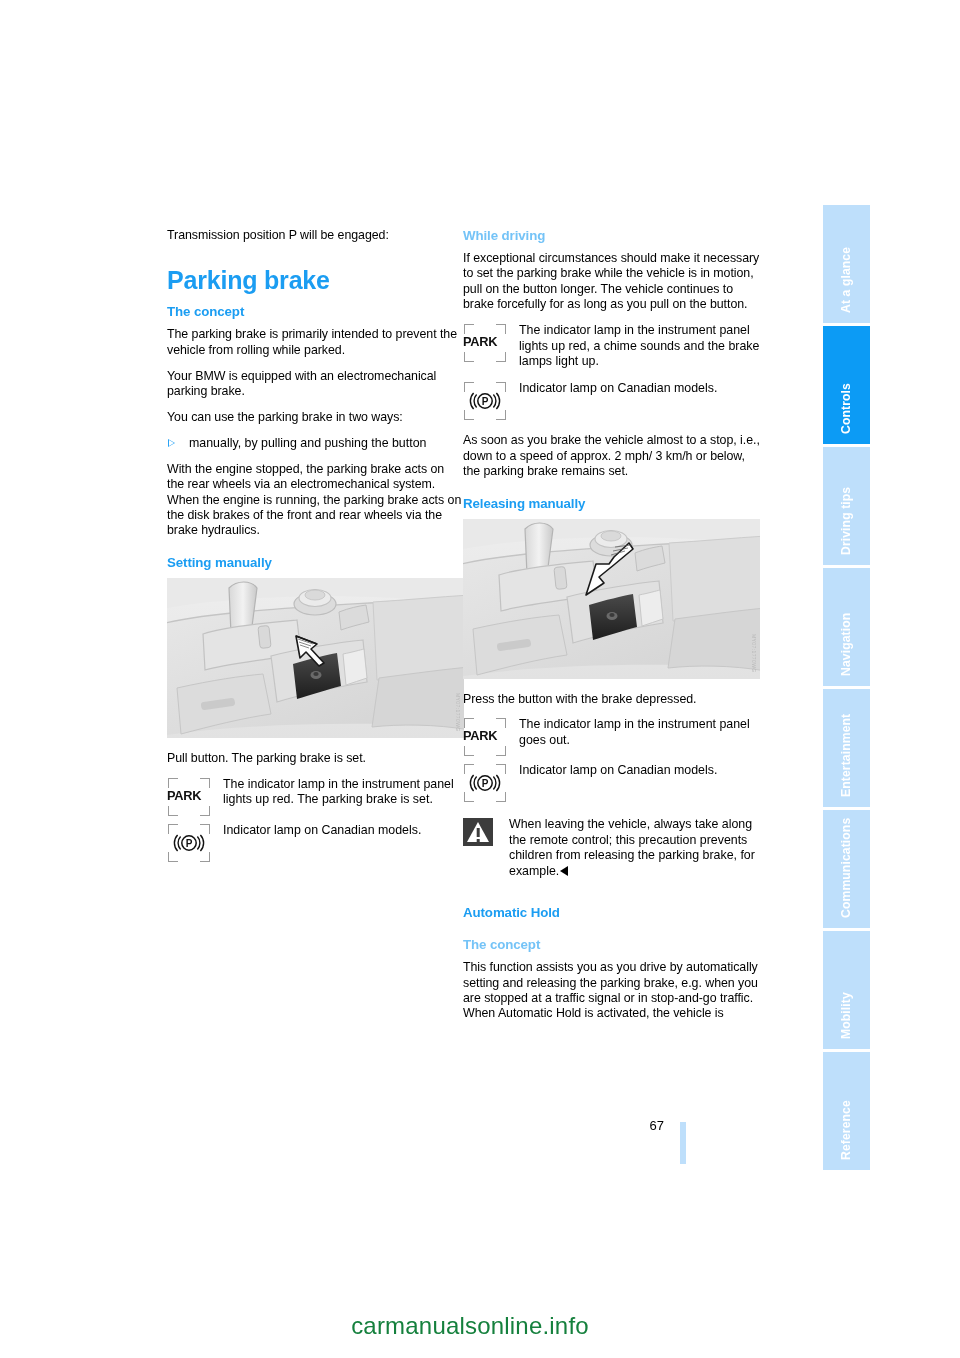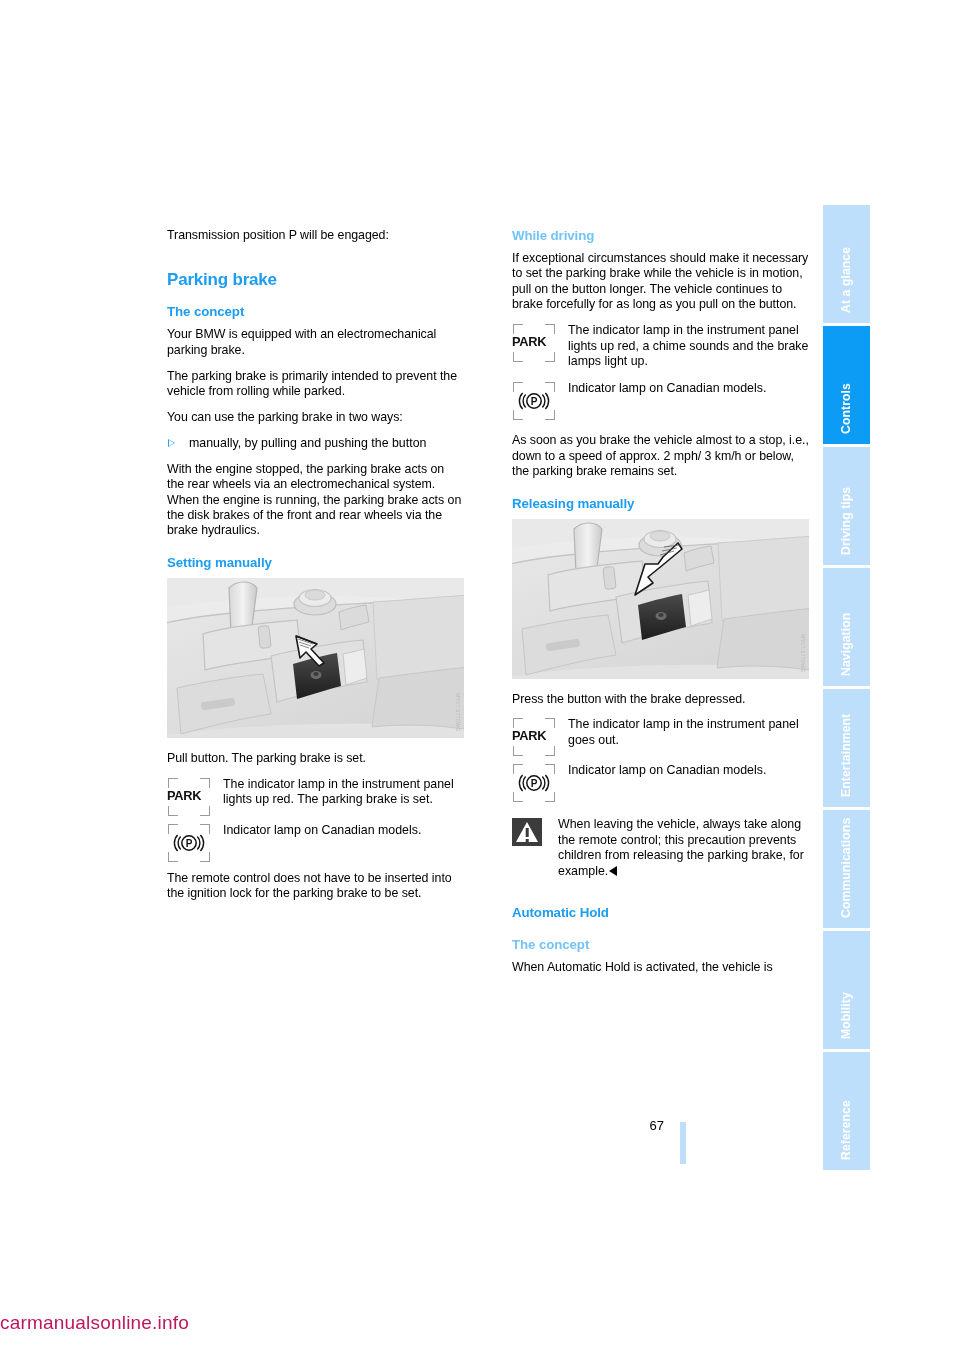--- a/index.html
+++ b/index.html
@@ -23,34 +23,34 @@
     width: 844px; height: 1358px;
   }
 
   
   .col {
     position: absolute;
     width: 297px;
     top: 228px;
   }
   #col-left  { left: 167px; }
-  #col-right { left: 512px; }
+  #col-right { left: 463px; }
 
   p.body {
     margin: 0 0 10.5px 0;
     font-size: 12.4px;
     line-height: 15.4px;
     letter-spacing: -0.05px;
     color: #000;
   }
   p.tight { margin-bottom: 0; }
 
   h1.sec {
     margin: 26px 0 13px 0;
-    font-size: 17px;
+    font-size: 25px;
     line-height: 22px;
     font-weight: bold;
     color: #1b9df2;
     letter-spacing: -0.2px;
   }
   h2.sub {
     margin: 16px 0 7px 0;
     font-size: 13.3px;
     line-height: 16px;
     font-weight: bold;
@@ -276,41 +276,41 @@
     text-align: center;
     font-size: 11.6px;
     color: #000;
     letter-spacing: -0.1px;
   }
   #watermark {
     position: absolute;
     left: 0;
     top: 1312px;
     width: 940px;
-    text-align: left;
-    font-size: 19px;
-    color: #be185d;
+    text-align: center;
+    font-size: 24px;
+    color: #15803d;
     letter-spacing: 0.2px;
   }
 </style>
 </head>
 <body>
 
 <div id="page">
 
   <div class="col" id="col-left">
 
     <p class="body">Transmission position P will be engaged:</p>
 
 
     <h1 class="sec">Parking brake</h1>
 
     <h2 class="sub first">The concept</h2>
+    <p class="body">The parking brake is primarily intended to prevent the vehicle from rolling while parked.</p>
     <p class="body">Your BMW is equipped with an electromechanical parking brake.</p>
-    <p class="body">The parking brake is primarily intended to prevent the vehicle from rolling while parked.</p>
     <p class="body">You can use the parking brake in two ways:</p>
 
     <ul class="bullets">
       <li>
         <span class="tri"></span>
         <span>manually, by pulling and pushing the button</span>
       </li>
     </ul>
 
     <p class="body">With the engine stopped, the parking brake acts on the rear wheels via an electromechanical system. When the engine is running, the parking brake acts on the disk brakes of the front and rear wheels via the brake hydraulics.</p>
@@ -408,21 +408,20 @@
             <path d="M7.6,5.6 A9.4,9.4 0 0 0 7.6,18.4" fill="none" stroke="#111" stroke-width="1.4"></path>
             <path d="M4.6,4.0 A11.6,11.6 0 0 0 4.6,20.0" fill="none" stroke="#111" stroke-width="1.4"></path>
             <path d="M24.4,5.6 A9.4,9.4 0 0 1 24.4,18.4" fill="none" stroke="#111" stroke-width="1.4"></path>
             <path d="M27.4,4.0 A11.6,11.6 0 0 1 27.4,20.0" fill="none" stroke="#111" stroke-width="1.4"></path>
           </svg>
         </span>
       </span>
       <p>Indicator lamp on Canadian models.</p>
     </div>
 
-    <p class="body" style="margin-top:14px">The remote control does not have to be inserted into the ignition lock for the parking brake to be set.</p>
   </div>
 
   <div class="col" id="col-right">
 
     <h2 class="sub first pale">While driving</h2>
     <p class="body">If exceptional circumstances should make it necessary to set the parking brake while the vehicle is in motion, pull on the button longer. The vehicle continues to brake forcefully for as long as you pull on the button.</p>
 
     <div class="symrow">
       <span class="symbox">
         <i class="br tl"></i>
@@ -548,20 +547,21 @@
       <span class="warnicon">
         <i class="tribody"></i>
           <i class="bang"></i>
           <i class="bangdot"></i>
       </span>
       <p><span>When leaving the vehicle, always take along the remote control; this precaution prevents children from releasing the parking brake, for example.</span><span class="endmark"></span></p>
     </div>
 
     <h2 class="sub" style="margin-top:20px">Automatic Hold</h2>
     <h2 class="sub pale">The concept</h2>
+    <p class="body tight">This function assists you as you drive by automatically setting and releasing the parking brake, e.g. when you are stopped at a traffic signal or in stop-and-go traffic.</p>
     <p class="body tight">When Automatic Hold is activated, the vehicle is</p>
   </div>
 
   <div id="sidebar">
     <div class="tab" style="top:0px;   height:118px;">
         <span class="tablabel">At a glance</span>
       </div>
     <div class="tab active" style="top:121px; height:118px;">
         <span class="tablabel">Controls</span>
       </div>

